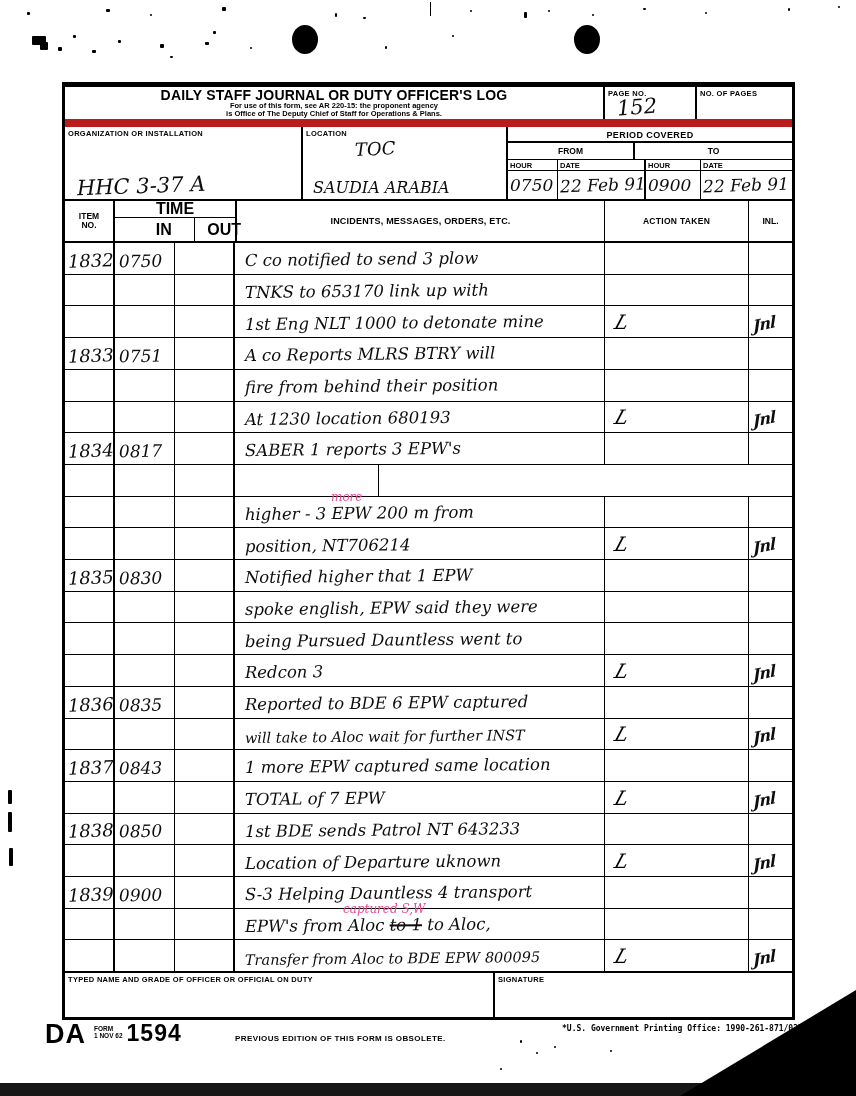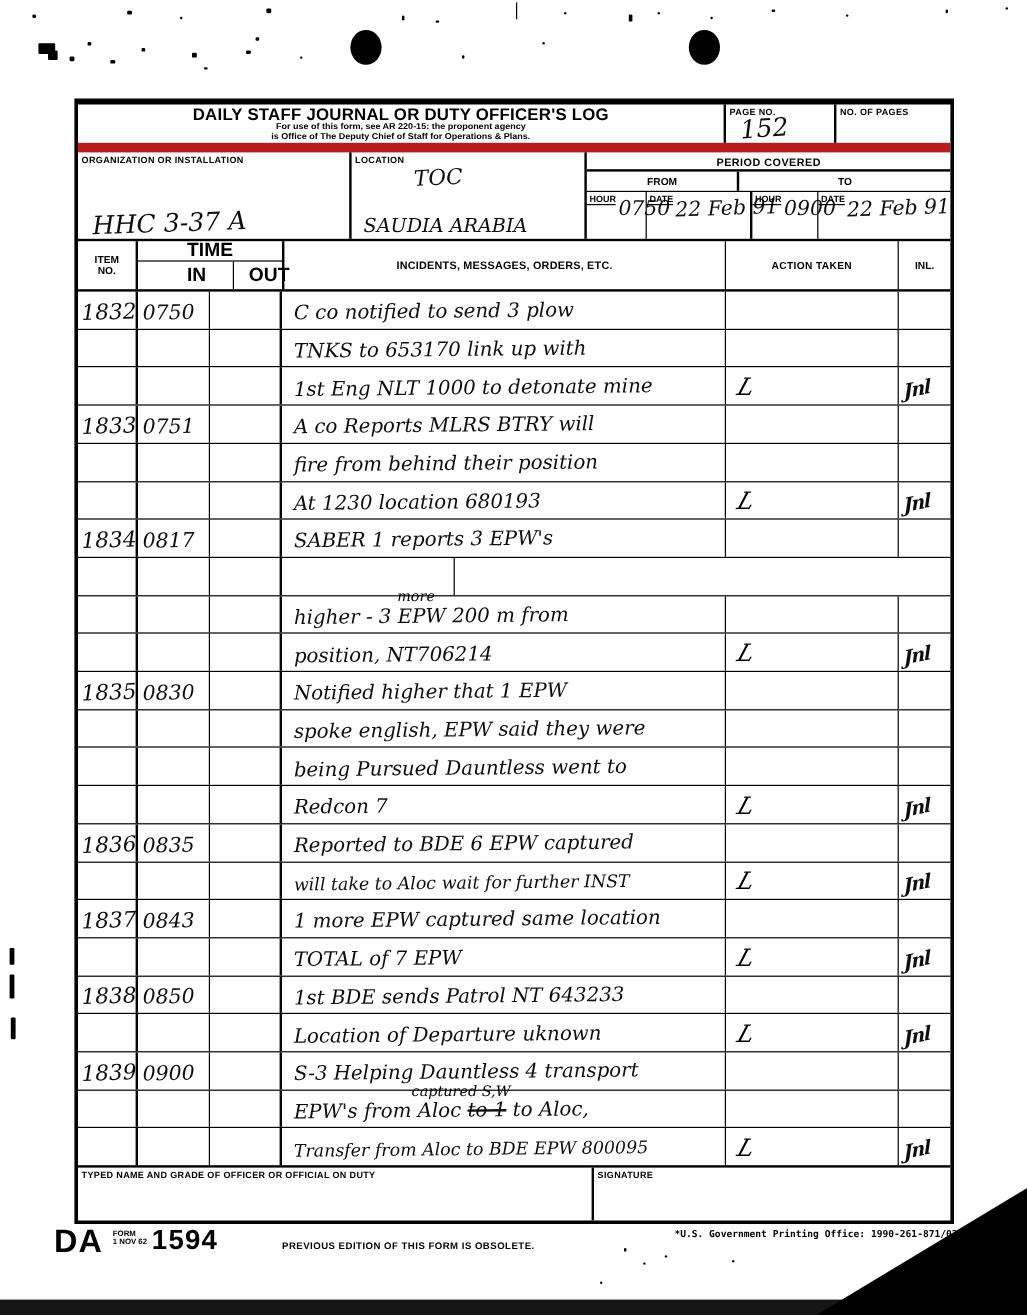--- a/index.html
+++ b/index.html
@@ -26,21 +26,21 @@
   .c-org{width:238px;border-right:2px solid #000;}
   .c-loc{width:205px;border-right:2px solid #000;}
   .c-period{flex:1;display:flex;flex-direction:column;}
   .period-title{height:16px;border-bottom:2px solid #000;text-align:center;
         font-size:9px;font-weight:bold;letter-spacing:.4px;padding-top:3px;box-sizing:border-box;}
   .period-fromto{height:16px;border-bottom:1px solid #000;display:flex;}
   .pf{box-sizing:border-box;text-align:center;font-size:8.5px;font-weight:bold;padding-top:3px;}
   .pf-from{width:127px;border-right:2px solid #000;}
   .pf-to{flex:1;}
   .period-cols{flex:1;display:flex;}
-  .pc{box-sizing:border-box;border-right:1px solid #000;position:relative;display:flex;flex-direction:row;}
+  .pc{box-sizing:border-box;border-right:1px solid #000;position:relative;display:flex;flex-direction:column;}
   .pc:last-child{border-right:none;}
   .pc-label{font-size:7.5px;font-weight:bold;padding:1px 0 0 2px;border-bottom:1px solid #000;height:11px;box-sizing:border-box;}
   .pc-h1{width:50px;}.pc-d1{width:88px;border-right:2px solid #000;}.pc-h2{width:55px;}.pc-d2{flex:1;}
 
   
   .thead{display:flex;height:40px;border-bottom:2px solid #000;font-weight:bold;}
   .th{box-sizing:border-box;border-right:1px solid #000;display:flex;align-items:center;justify-content:center;
       text-align:center;font-size:8.5px;}
   .th-item{width:50px;flex-direction:column;line-height:9px;border-right:2px solid #000;}
   .th-timegrp{width:120px;display:flex;flex-direction:column;border-right:2px solid #000;padding:0;}
@@ -63,21 +63,21 @@
   .tc-text{flex:1;position:relative;padding-left:10px;}
   .tc-act{width:144px;padding-left:10px;}
   .tc-inl{width:43px;border-right:none;}
 
   
   .hw{font-family:"DejaVu Serif",serif;font-style:italic;color:#0d0d0d;white-space:nowrap;line-height:1;}
   .hw-item{font-size:18px;padding:0 0 4px 3px;transform:rotate(-2deg);}
   .hw-time{font-size:17px;padding:0 0 4px 4px;transform:rotate(-1deg);}
   .line{font-size:16.5px;padding-bottom:4px;transform:rotate(-.6deg);transform-origin:left bottom;}
   .line s{text-decoration-thickness:2px;}
-  .ins{position:absolute;top:-7px;font-family:"DejaVu Serif",serif;font-style:italic;font-size:12px;color:#000000;white-space:nowrap;}
+  .ins{position:absolute;top:-7px;font-family:"DejaVu Serif",serif;font-style:italic;font-size:12px;color:#ec4899;white-space:nowrap;}
   .act{font-family:"DejaVu Serif",serif;font-style:italic;font-size:20px;padding-bottom:3px;transform:skewX(-18deg);}
   .sigmark{font-family:"DejaVu Serif",serif;font-style:italic;font-weight:bold;font-size:16px;
            transform:rotate(-12deg) skewX(-10deg);letter-spacing:-1px;padding:0 0 4px 4px;}
   .hw-big{font-size:21px;}
 
   
   .band-foot{height:44px;border-top:2px solid #000;display:flex;}
   .c-typed{flex:1;border-right:2px solid #000;}
   .c-sig{width:297px;}
 
@@ -391,21 +391,21 @@
             <span class="hw line">being Pursued Dauntless went to</span>
           </div>
           <div class="tc tc-act"></div>
           <div class="tc tc-inl"></div>
         </div>
         <div class="trow">
           <div class="tc tc-item"></div>
           <div class="tc tc-in"></div>
           <div class="tc tc-out"></div>
           <div class="tc tc-text">
-            <span class="hw line">Redcon 7</span>
+            <span class="hw line">Redcon 3</span>
           </div>
           <div class="tc tc-act">
             <span class="act">L</span>
           </div>
           <div class="tc tc-inl">
             <span class="hw sigmark">Jnl</span>
           </div>
         </div>
         <div class="trow">
           <div class="tc tc-item">

